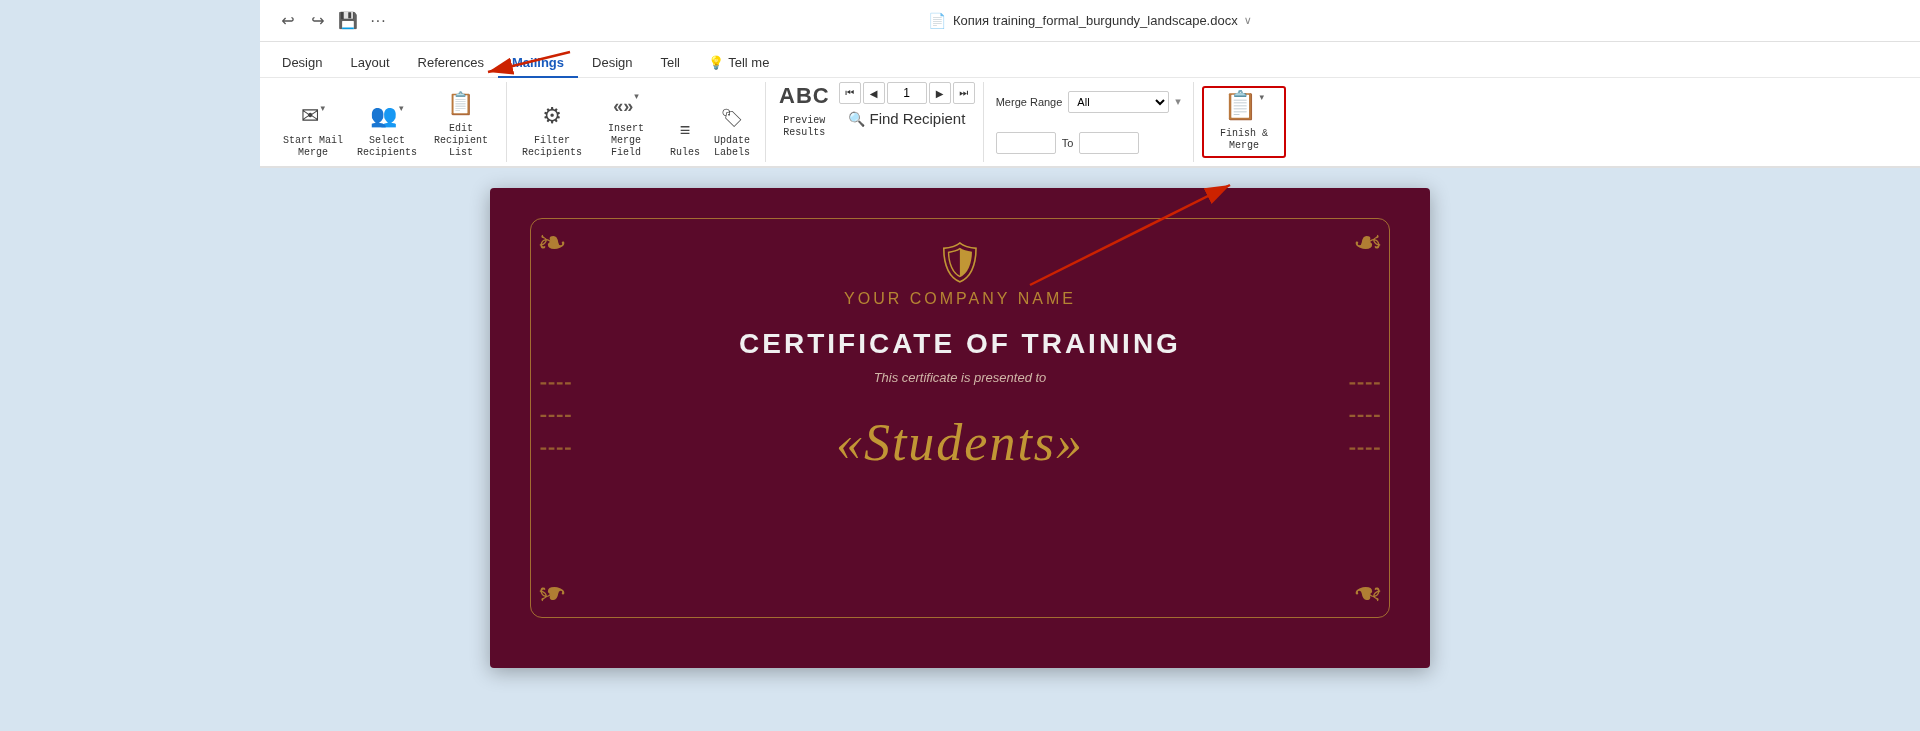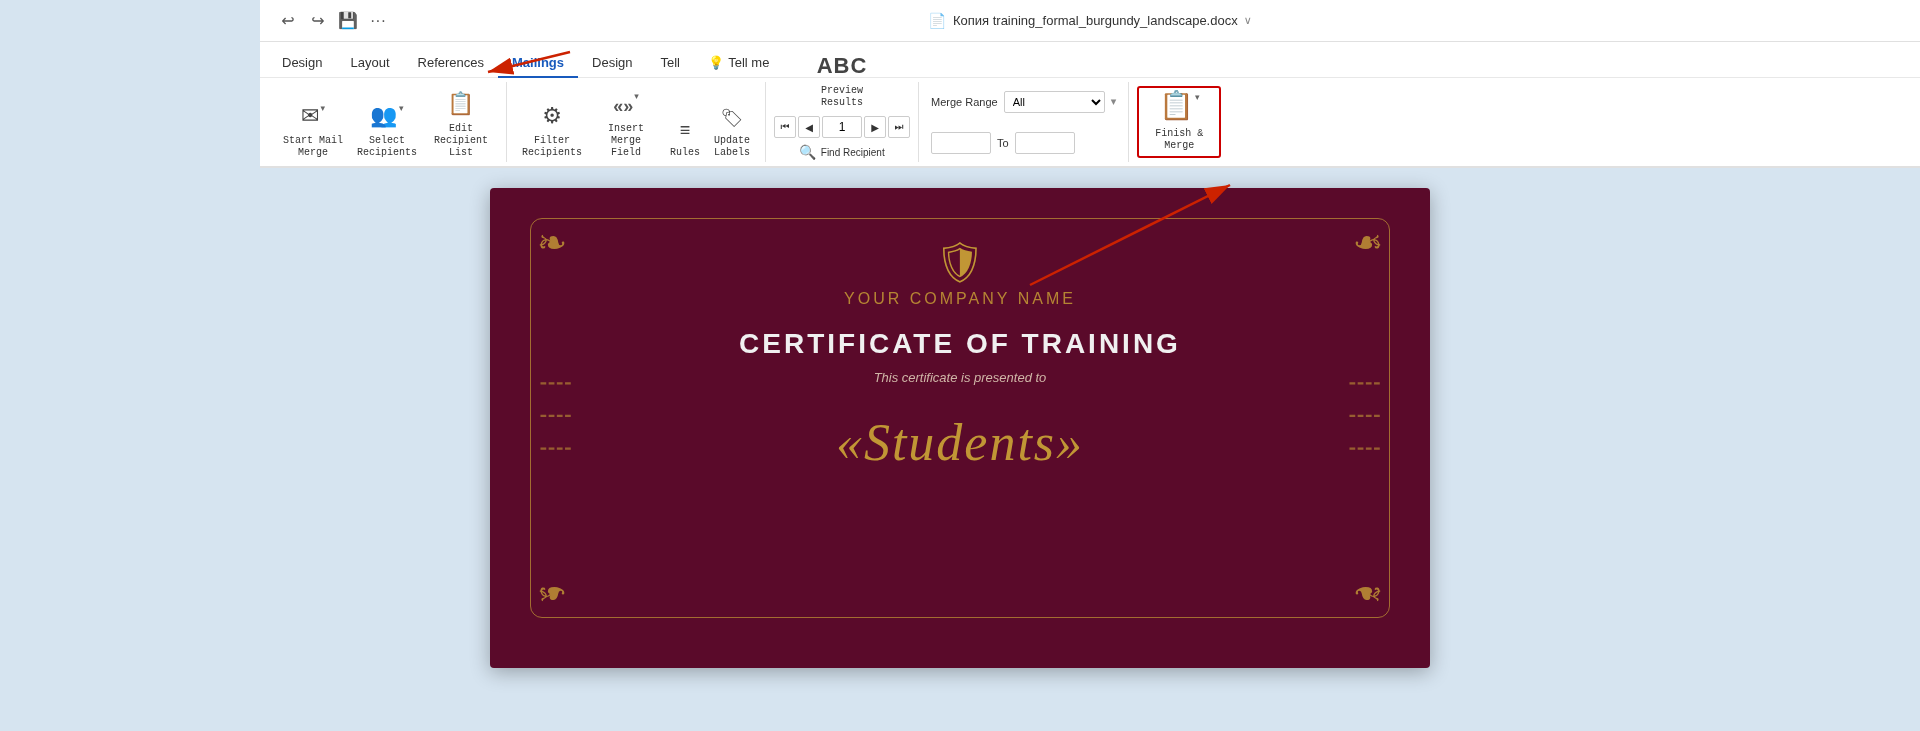--- a/index.html
+++ b/index.html
@@ -169,21 +169,21 @@
     
     .find-recipient-row {
       display: flex;
       align-items: center;
       gap: 4px;
       cursor: pointer;
       padding: 2px 4px;
       border-radius: 2px;
     }
     .find-recipient-icon { font-size: 14px; }
-    .find-recipient-label { font-size: 10px; color: #333; }
+    .find-recipient-label { font-size: 15px; color: #333; }
 
     
     .abc-badge {
       font-size: 11px;
       color: #185abd;
       font-weight: bold;
       letter-spacing: 1px;
     }
 
     
@@ -388,21 +388,21 @@
           <span class="btn-label">Rules</span>
         </div>
 
         <div class="ribbon-btn">
           <span class="btn-icon" style="font-size:18px;">🏷</span>
           <span class="btn-label">Update<br>Labels</span>
         </div>
       </div>
     </div>
 
-    <div class="ribbon-group" style="flex-direction:column; align-items:center; gap:4px; padding: 0 8px;">
+    <div class="ribbon-group" style="flex-direction:row; align-items:flex-start; gap:4px; padding: 0 8px;">
 
       <div class="ribbon-btn">
         <span class="btn-icon abc-badge">ABC</span>
         <span class="btn-label">Preview<br>Results</span>
       </div>
 
       <div style="display:flex;flex-direction:column;gap:4px;align-items:center;justify-content:center;">
         <div style="display:flex;align-items:center;gap:2px;">
           <button class="nav-btn">⏮</button>
           <button class="nav-btn">◀</button>

